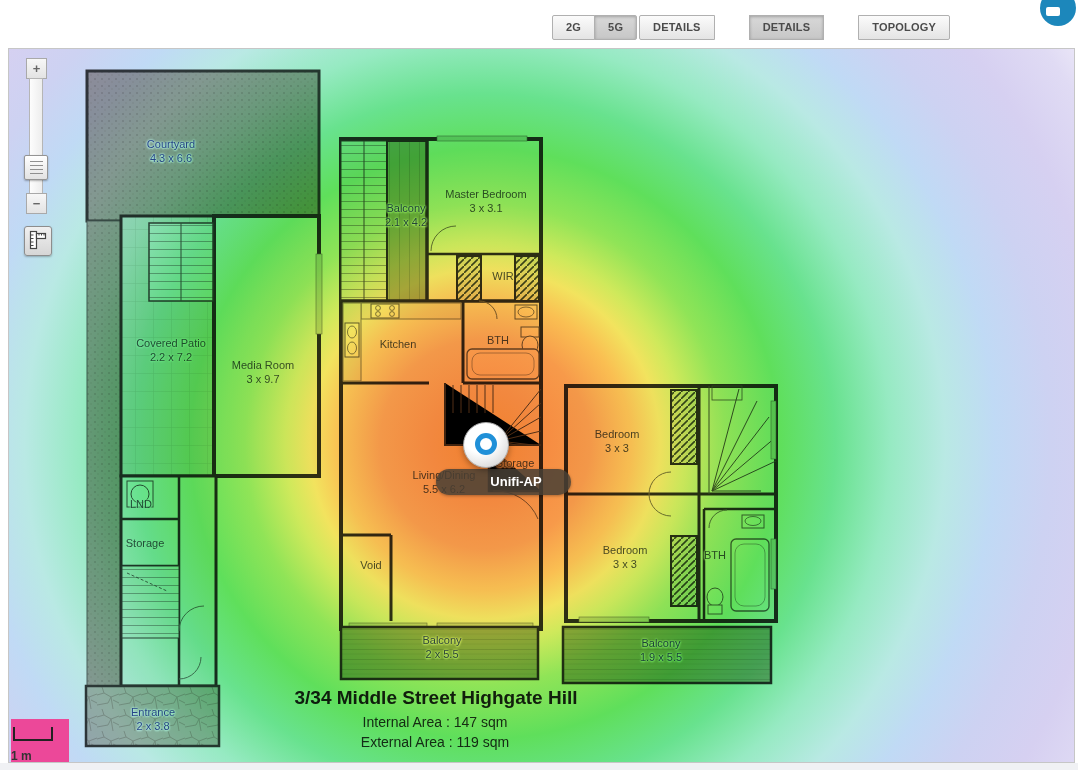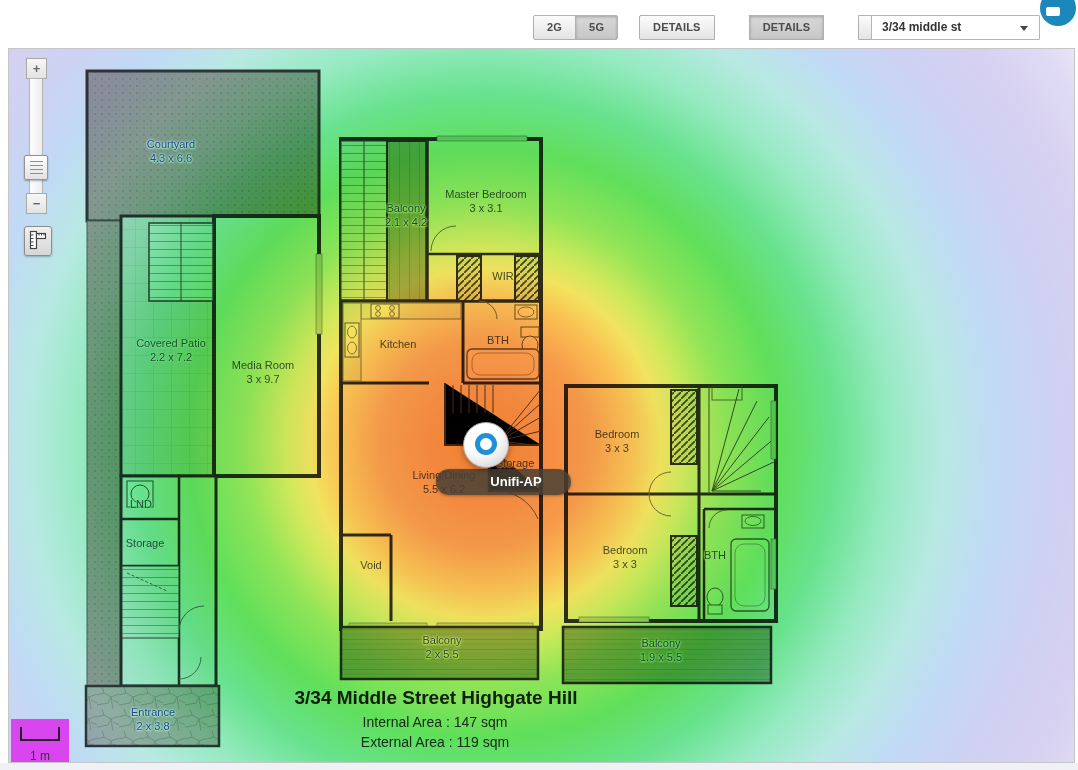--- a/index.html
+++ b/index.html
@@ -1,21 +1,21 @@
 <!DOCTYPE html>
 <html><head>
 <meta charset="utf-8">
 <style>
   html,body{margin:0;padding:0;background:#fff;font-family:"Liberation Sans",sans-serif;}
   .stage{position:relative;width:1078px;height:770px;overflow:hidden;background:#fff;}
 
   
   .toolbar{position:absolute;left:0;top:0;width:100%;height:48px;background:#fff;z-index:10;}
   .btn-group{position:absolute;top:15px;display:flex;}
-  .band-group{left:533px;}
+  .band-group{left:552px;}
   .view-group{left:639px;gap:35px;}
   .tbtn{height:25px;line-height:23px;box-sizing:border-box;padding:0 13px;font-size:11px;font-weight:bold;
         color:#4b4b4b;letter-spacing:.2px;background:linear-gradient(#fbfbfb,#e4e4e4);
         border:1px solid #b0b0b0;margin-left:-1px;cursor:pointer;text-align:center;}
   .btn-group .tbtn:first-child{margin-left:0;border-radius:2px 0 0 2px;}
   .btn-group .tbtn:last-child{border-radius:0 2px 2px 0;}
   .tbtn.active{background:linear-gradient(#d8d8d8,#c7c7c7);box-shadow:inset 0 1px 3px rgba(0,0,0,.25);}
   .map-select{position:absolute;left:871px;top:15px;width:169px;height:25px;box-sizing:border-box;
         background:#fff;border:1px solid #b5b5b5;font-size:12px;font-weight:bold;color:#333;
         line-height:23px;padding-left:10px;cursor:pointer;border-radius:1px;}
@@ -69,40 +69,36 @@
   .zhandle{position:absolute;left:-2px;top:97px;width:24px;height:25px;box-sizing:border-box;
       background:linear-gradient(#ffffff,#e2e2e2);border:1px solid #949494;border-radius:2px;
       box-shadow:0 1px 2px rgba(0,0,0,.3);cursor:grab;}
   .zhandle .grip{width:13px;height:13px;margin:5px auto 0;
       background:repeating-linear-gradient(#8f8f8f 0 1px,transparent 1px 4px);}
   .ruler-btn{position:absolute;left:15px;top:177px;width:28px;height:30px;z-index:4;box-sizing:border-box;
       background:linear-gradient(#f0f0f0,#d6d6d6);border:1px solid #8d8d8d;border-radius:3px;
       box-shadow:0 1px 2px rgba(0,0,0,.25);cursor:pointer;padding:3px 0 0 4px;}
 
   
-  .scalebox{position:absolute;left:2px;top:670px;width:58px;height:43px;background:#d946ef;z-index:4;text-align:center;}
+  .scalebox{position:absolute;left:2px;top:670px;width:58px;height:43px;background:#ec4899;z-index:4;font-weight:bold;}
   .scalebox .sc-label{font-size:12px;color:#333;margin-top:1px;}
 </style>
 </head>
 <body>
 <div class="stage">
 
   <div class="toolbar">
     <div class="btn-group band-group">
       <div class="tbtn">2G</div>
       <div class="tbtn active">5G</div>
     </div>
     <div class="btn-group view-group">
       <div class="tbtn">DETAILS</div>
       <div class="tbtn active">DETAILS</div>
       <div class="tbtn">TOPOLOGY</div>
-    </div>
-    <div class="map-select">
-      <span>3/34 middle st</span>
-      <span class="caret"></span>
     </div>
     <div class="chat-circle">
       <span class="bubble"></span>
     </div>
   </div>
 
   <div class="map">
 
     <svg class="floorplan-svg" width="1065" height="713" viewBox="0 0 1065 713">
       <defs>

